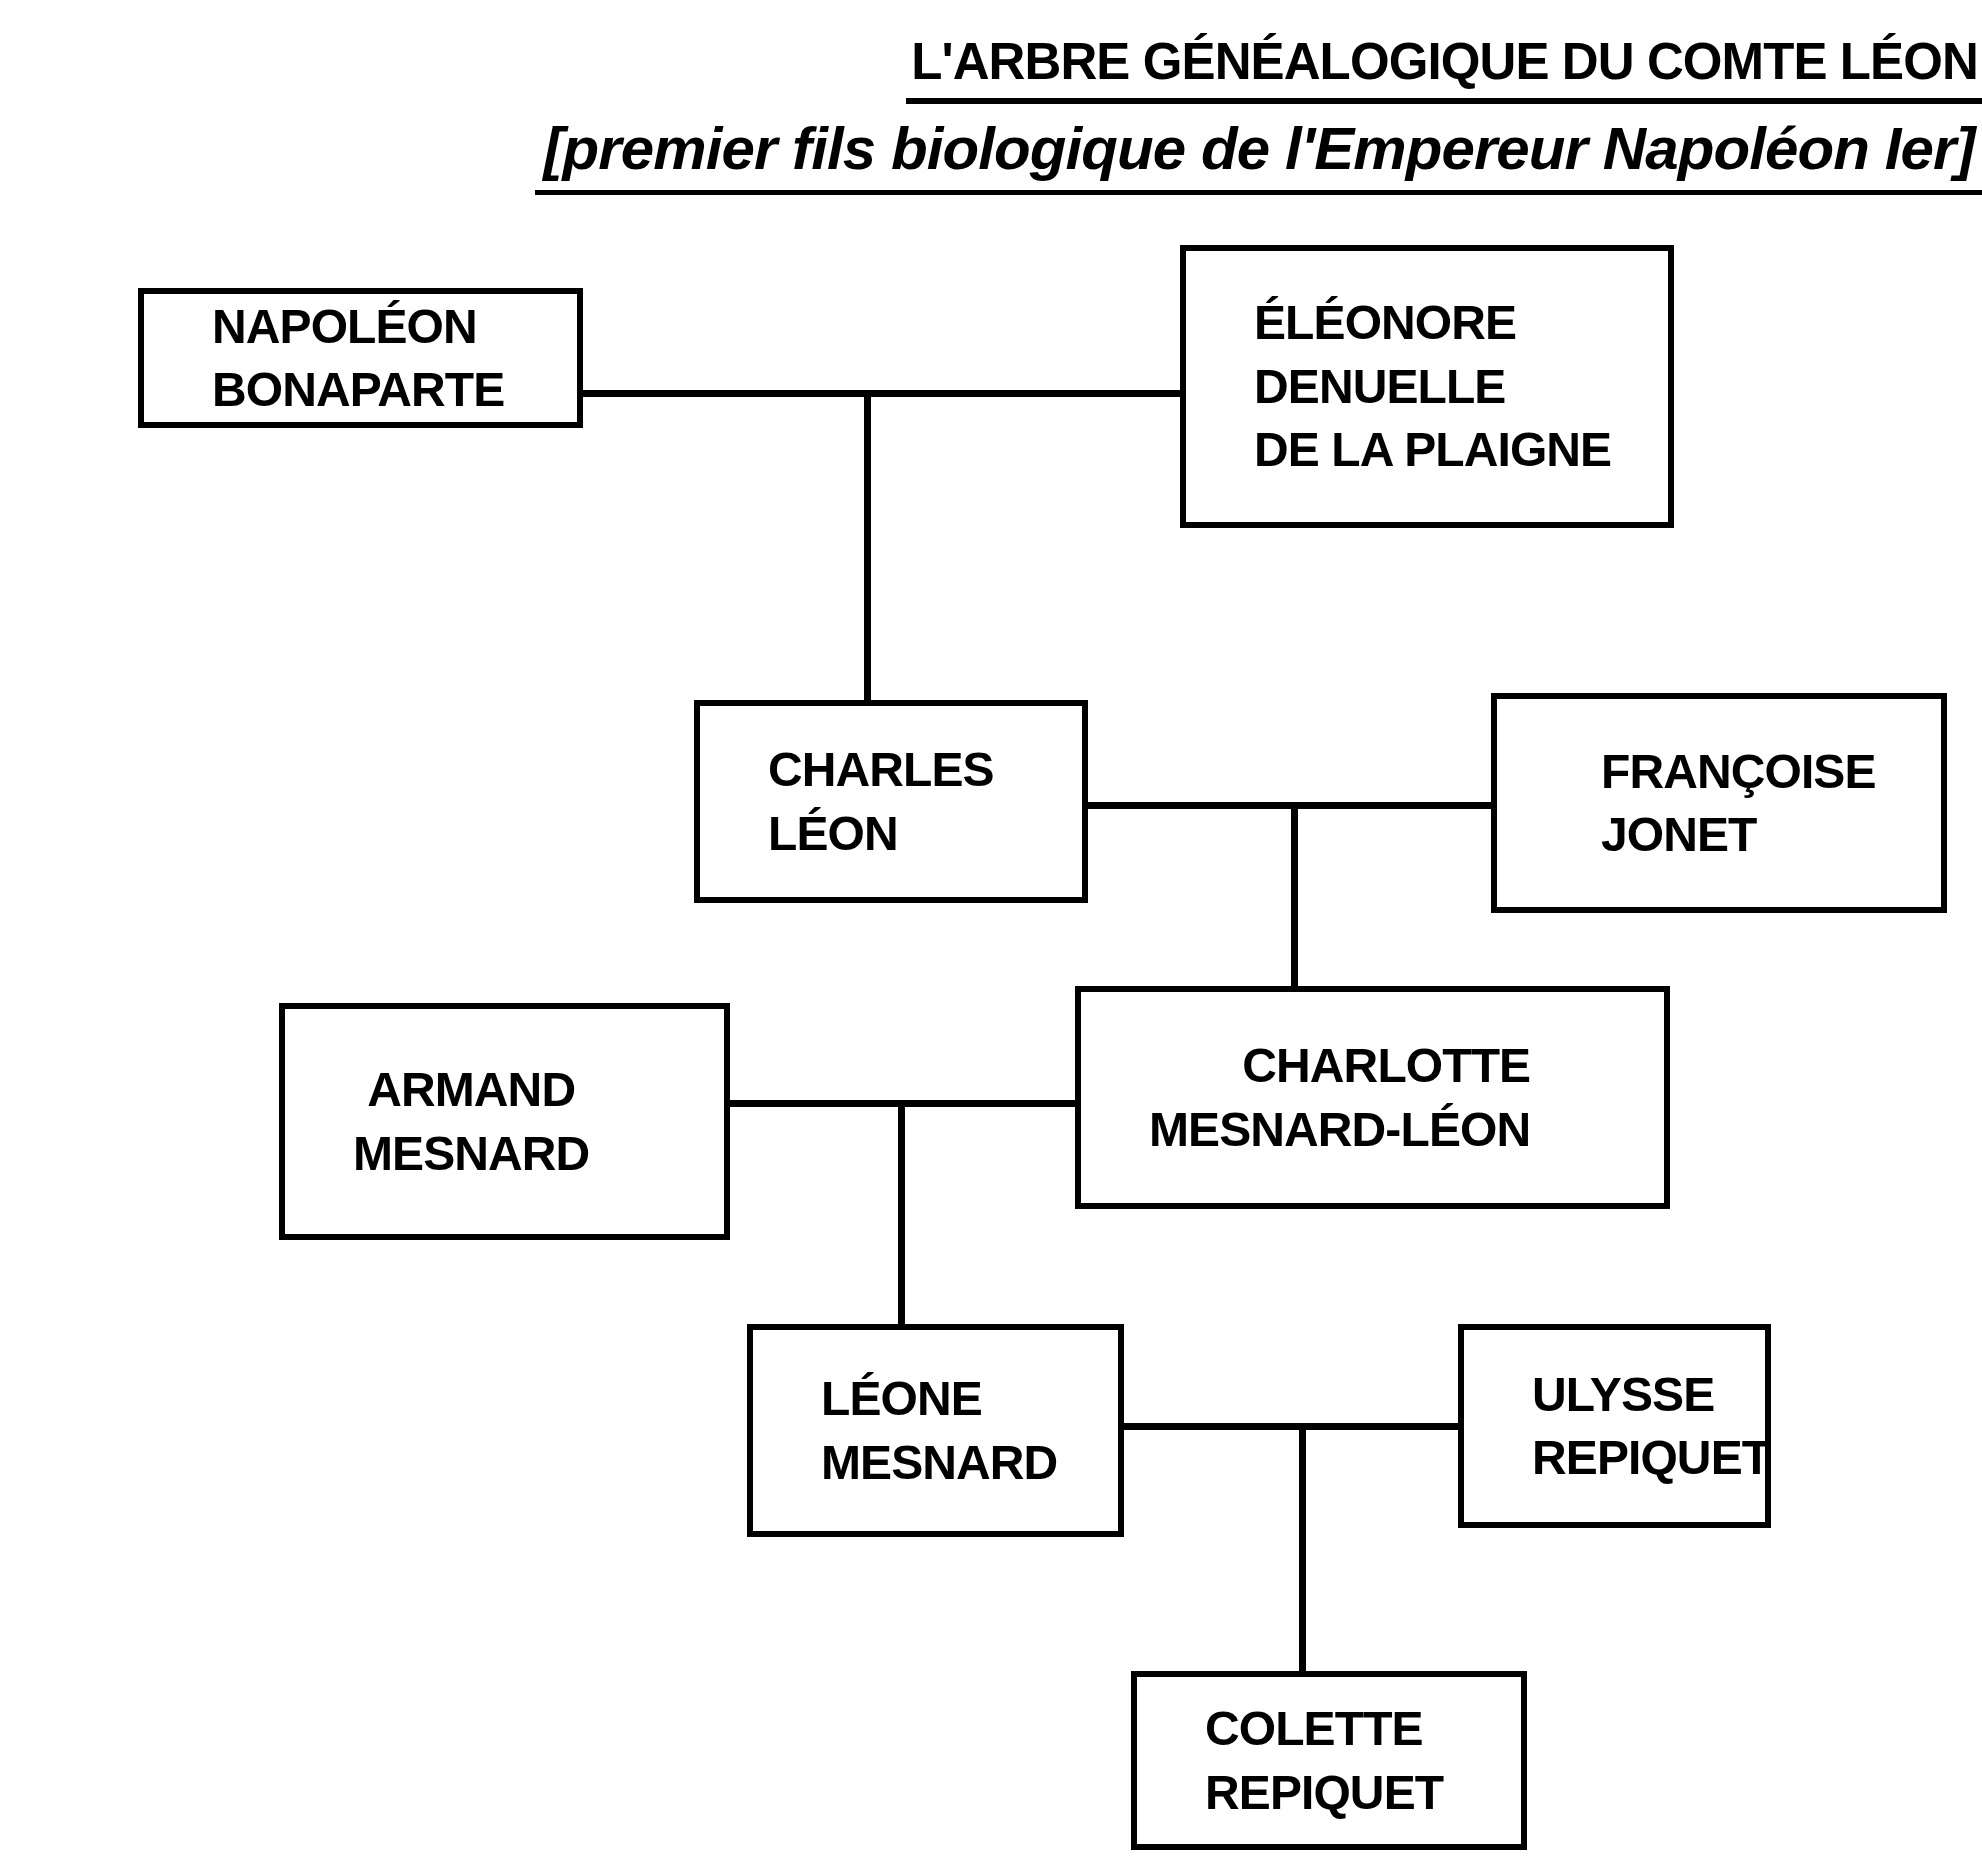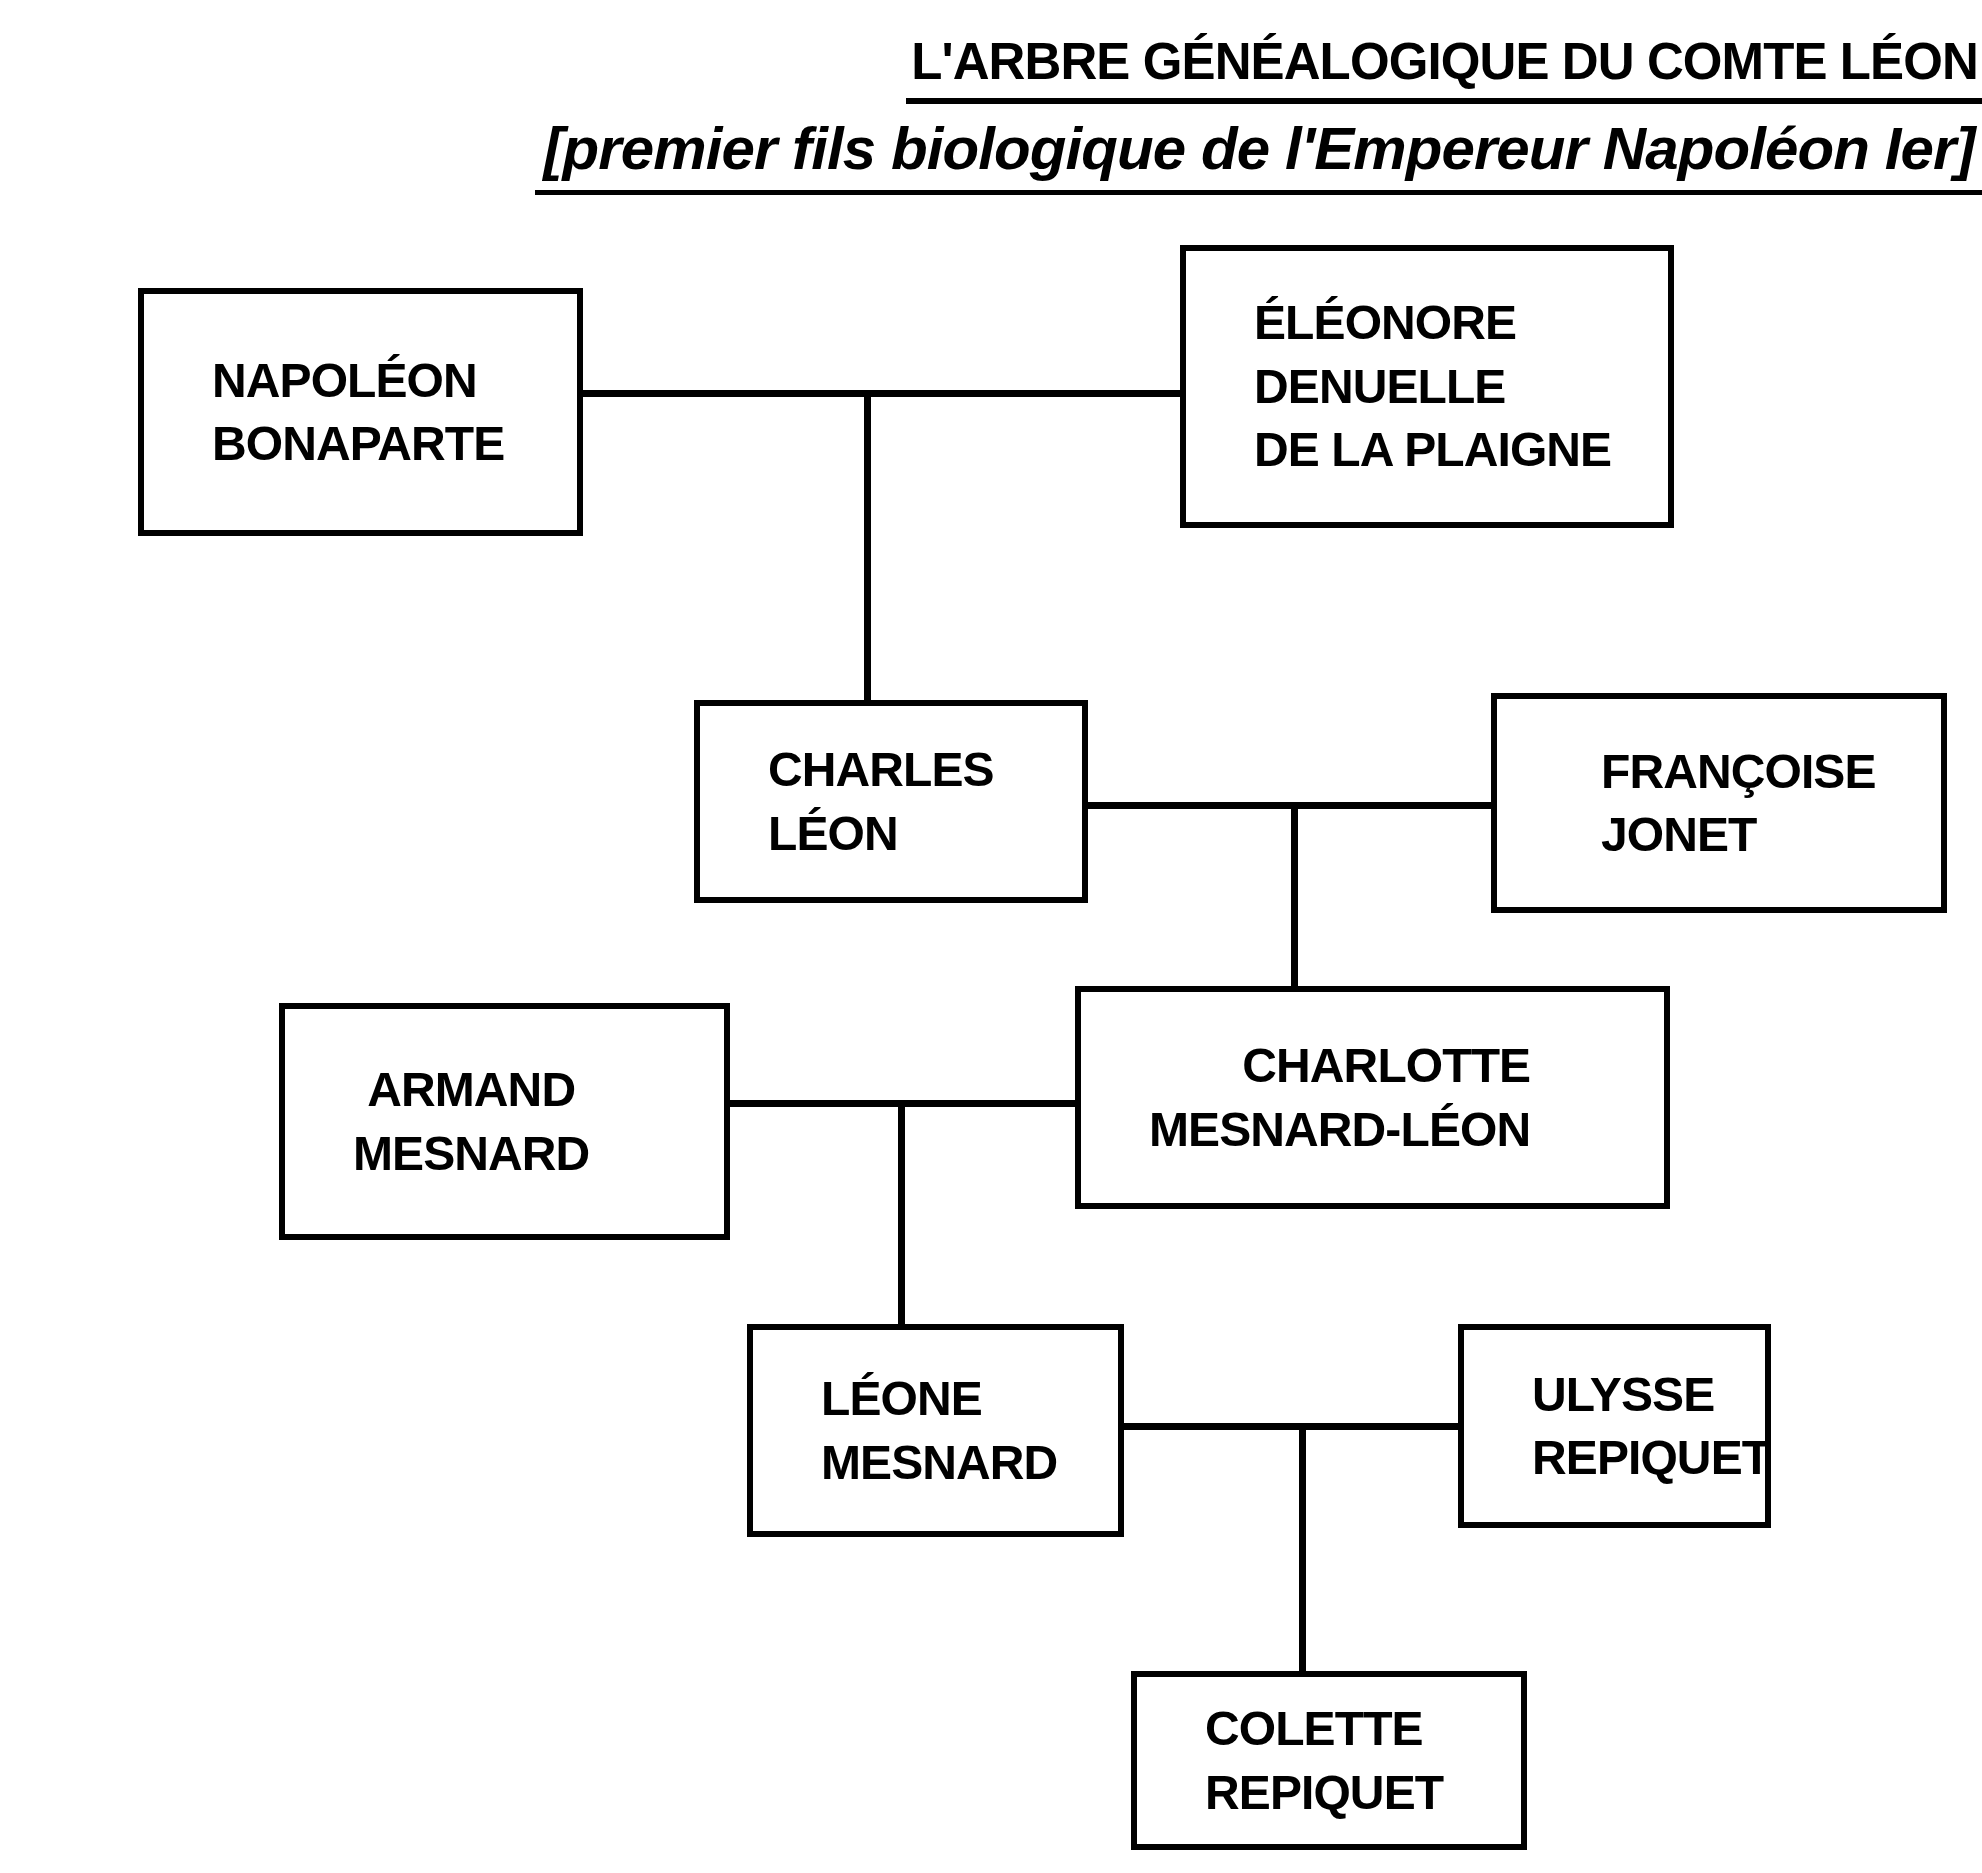--- a/index.html
+++ b/index.html
@@ -78,21 +78,21 @@
 <body>
 
 <div id="canvas">
 
   <div class="title-wrap">
     <span class="title-line1">L'ARBRE GÉNÉALOGIQUE DU COMTE LÉON</span>
     <br>
     <span class="title-line2">[premier fils biologique de l'Empereur Napoléon Ier]</span>
   </div>
 
-  <div class="person" style="left:138px; top:288px; width:445px; height:248px;">
+  <div class="person" style="left:138px; top:288px; width:445px; height:140px;">
     <span class="name">NAPOLÉON
 BONAPARTE</span>
   </div>
 
   <div class="person" style="left:694px; top:700px; width:394px; height:203px;">
     <span class="name">CHARLES
 LÉON</span>
   </div>
 
   <div class="person" style="left:1180px; top:245px; width:494px; height:283px;">

